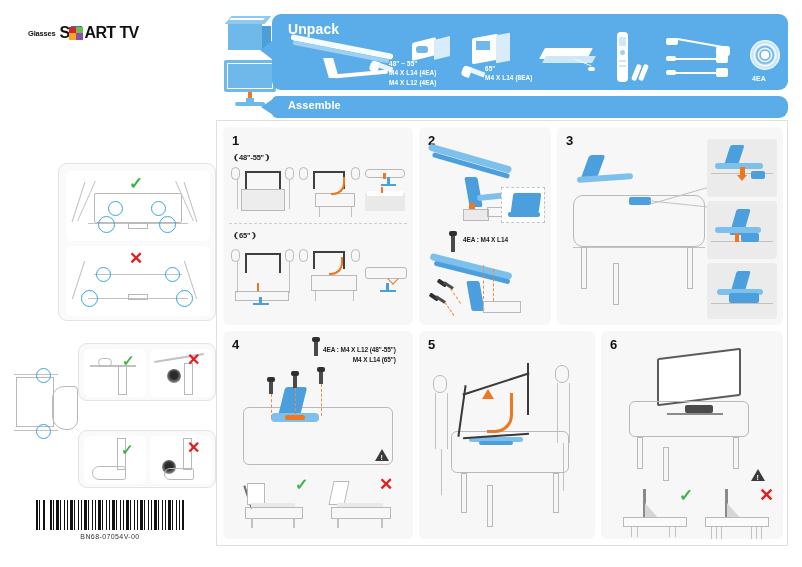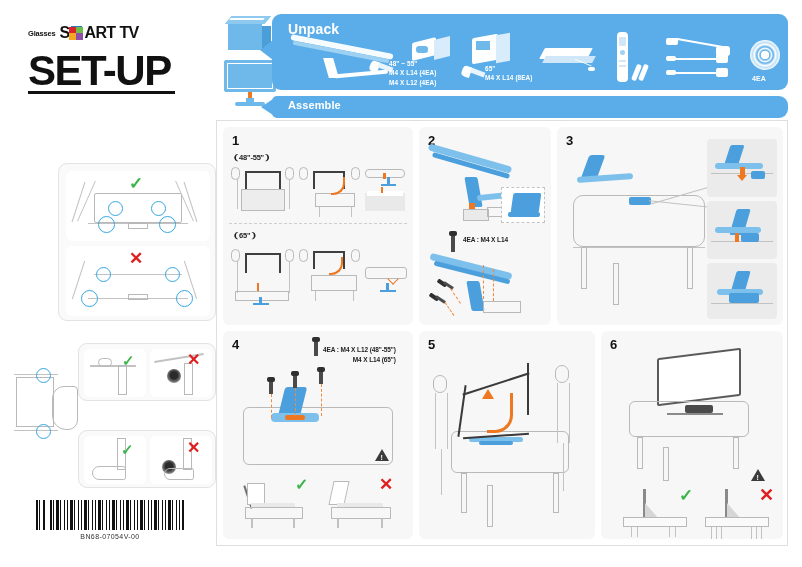--- a/index.html
+++ b/index.html
@@ -173,21 +173,20 @@
         <span class="cube">
           <i class="top"></i>
             <i class="q1"></i>
             <i class="q2"></i>
             <i class="q3"></i>
             <i class="q4"></i>
         </span>
         <span>ART TV</span>
       </span>
     </div>
-    <div id="setup-word" class="big-word">SET-UP</div>
     <br>
   </div>
 
   <div id="safety-top" class="rbox">
 
     <div class="subpanel" style="left:7px; top:7px; width:144px; height:70px;">
       <div class="olin" style="left:28px; top:22px; width:88px; height:30px; border-radius:2px;"></div>
       <div class="thin" style="left:22px; top:52px; width:100px; height:1px;"></div>
       <div class="olin" style="left:62px; top:52px; width:20px; height:6px;"></div>
 

